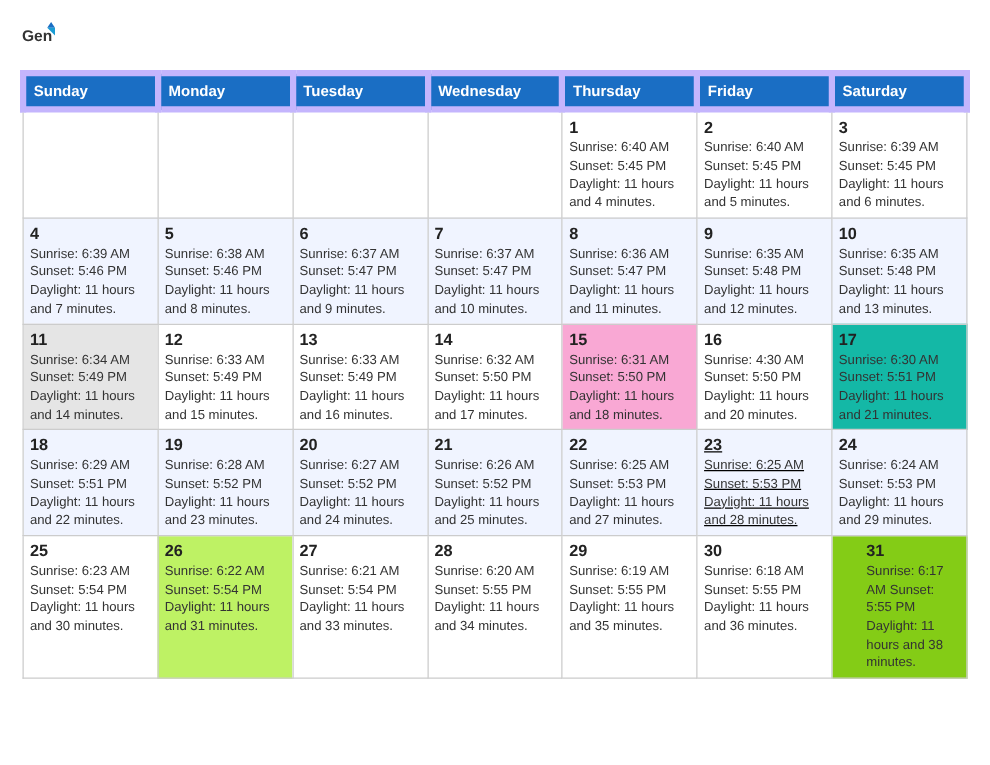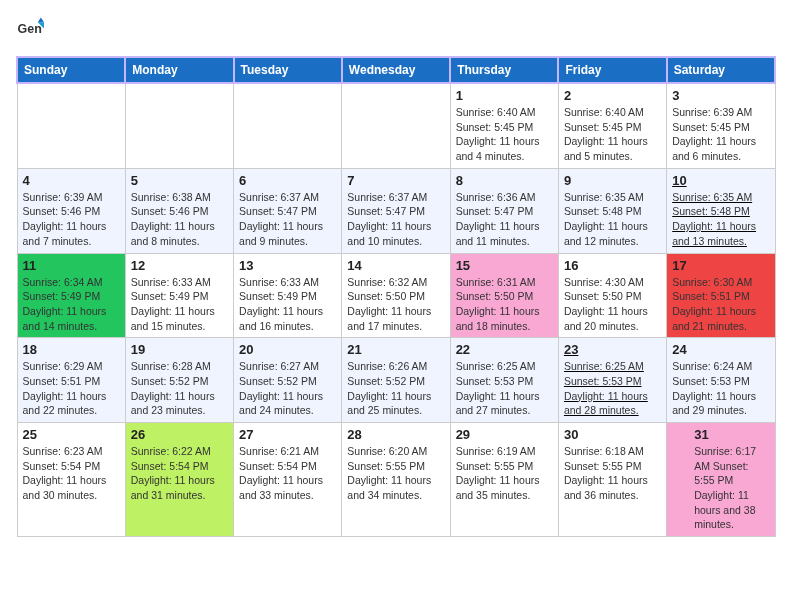--- a/index.html
+++ b/index.html
@@ -42,21 +42,21 @@
       border-collapse: collapse;
       font-size: 11px;
     }
     .calendar th {
       background-color: #1a6ec4;
       color: #fff;
       text-align: left;
       padding: 5px 6px;
       font-size: 12px;
       font-weight: bold;
-      border: 2px solid #c4b5fd;
+      border: 5px solid #c4b5fd;
     }
     .calendar td {
       border: 1px solid #ccc;
       vertical-align: top;
       padding: 4px 5px;
       width: 108px;
       min-height: 70px;
       background: #fff;
     }
     .calendar tr:nth-child(odd) td {
@@ -169,29 +169,29 @@
           <div class="day-info">Sunrise: 6:36 AM
 Sunset: 5:47 PM
 Daylight: 11 hours and 11 minutes.</div>
         </td>
         <td style="background: rgb(240, 244, 255);">
           <span class="day-num">9</span>
           <div class="day-info">Sunrise: 6:35 AM
 Sunset: 5:48 PM
 Daylight: 11 hours and 12 minutes.</div>
         </td>
-        <td style="background: rgb(240, 244, 255); text-decoration: underline;">
+        <td style="background: rgb(240, 244, 255);">
           <span class="day-num">10</span>
           <div class="day-info">Sunrise: 6:35 AM
 Sunset: 5:48 PM
 Daylight: 11 hours and 13 minutes.</div>
         </td>
       </tr>
       <tr>
-        <td style="background: #22c55e;">
+        <td style="background: #e5e5e5;">
           <span class="day-num">11</span>
           <div class="day-info">Sunrise: 6:34 AM
 Sunset: 5:49 PM
 Daylight: 11 hours and 14 minutes.</div>
         </td>
         <td style="background: rgb(255, 255, 255);">
           <span class="day-num">12</span>
           <div class="day-info">Sunrise: 6:33 AM
 Sunset: 5:49 PM
 Daylight: 11 hours and 15 minutes.</div>
@@ -213,21 +213,21 @@
           <div class="day-info">Sunrise: 6:31 AM
 Sunset: 5:50 PM
 Daylight: 11 hours and 18 minutes.</div>
         </td>
         <td style="background: rgb(255, 255, 255);">
           <span class="day-num">16</span>
           <div class="day-info">Sunrise: 4:30 AM
 Sunset: 5:50 PM
 Daylight: 11 hours and 20 minutes.</div>
         </td>
-        <td style="background: #ef4444;">
+        <td style="background: #14b8a6;">
           <span class="day-num">17</span>
           <div class="day-info">Sunrise: 6:30 AM
 Sunset: 5:51 PM
 Daylight: 11 hours and 21 minutes.</div>
         </td>
       </tr>
       <tr>
         <td style="background: rgb(240, 244, 255);">
           <span class="day-num">18</span>
           <div class="day-info">Sunrise: 6:29 AM
@@ -301,21 +301,21 @@
           <div class="day-info">Sunrise: 6:19 AM
 Sunset: 5:55 PM
 Daylight: 11 hours and 35 minutes.</div>
         </td>
         <td style="background: rgb(255, 255, 255);">
           <span class="day-num">30</span>
           <div class="day-info">Sunrise: 6:18 AM
 Sunset: 5:55 PM
 Daylight: 11 hours and 36 minutes.</div>
         </td>
-        <td style="background: #f9a8d4; padding-left: 27px;">
+        <td style="background: #84cc16; padding-left: 27px;">
           <span class="day-num">31</span>
           <div class="day-info">Sunrise: 6:17 AM
 Sunset: 5:55 PM
 Daylight: 11 hours and 38 minutes.</div>
         </td>
       </tr>
     </tbody>
 </table>
 
 </body></html>

